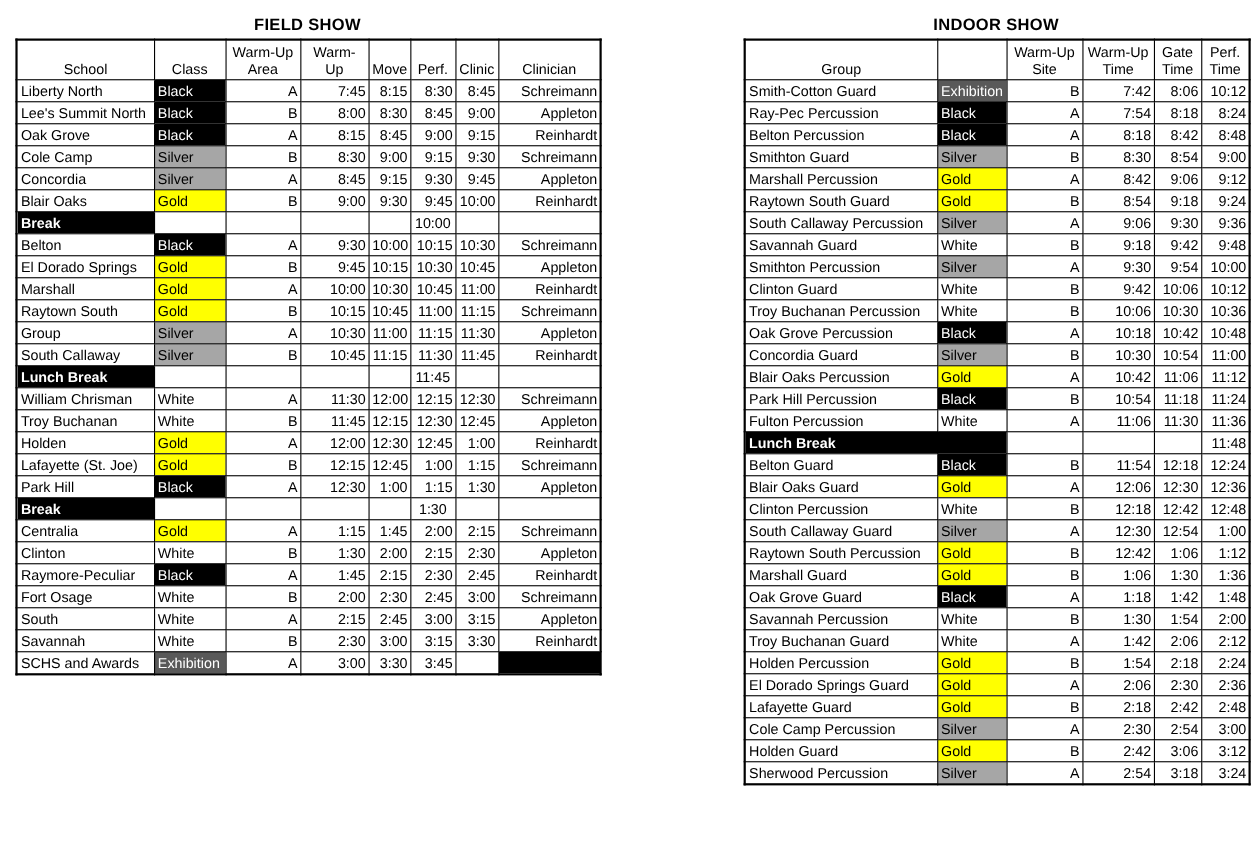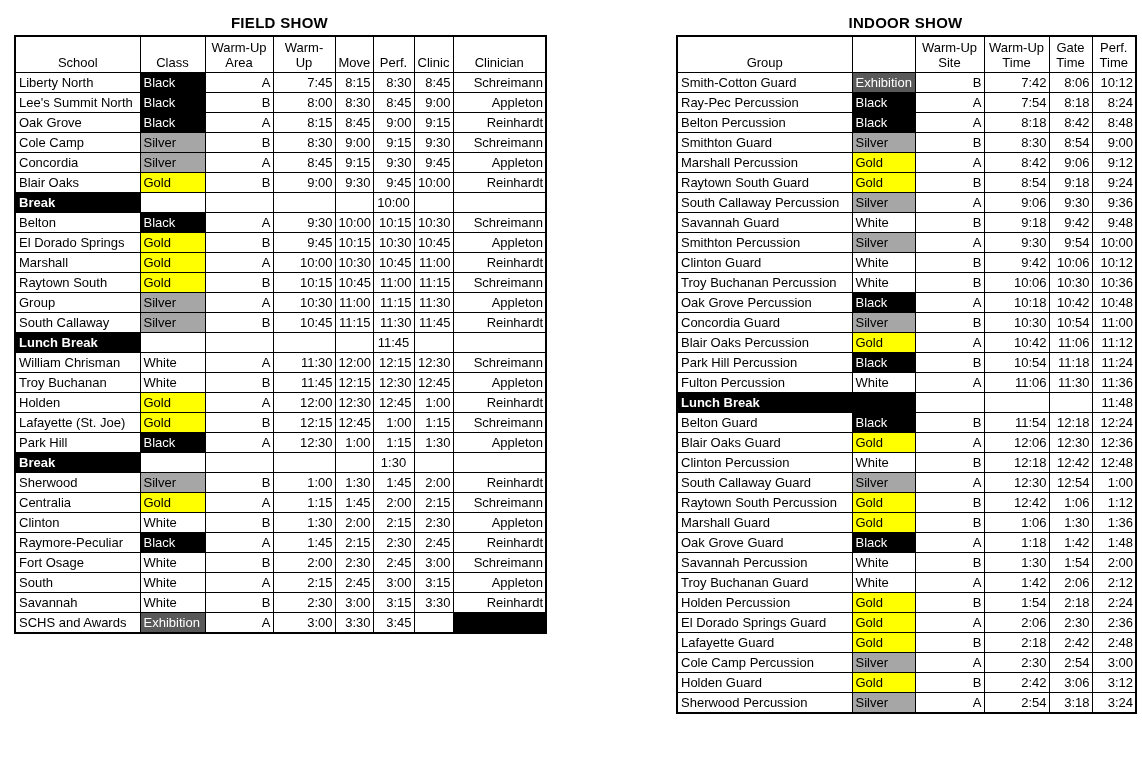--- a/index.html
+++ b/index.html
@@ -281,30 +281,20 @@
             <td colspan="1" class="break-cell">Break</td>
             <td class="al"></td>
             <td class="ar"></td>
             <td class="ar"></td>
             <td class="ar"></td>
             <td class="ac">1:30</td>
             <td class="ar"></td>
             <td class="ar"></td>
           </tr>
           <tr>
-            <td class="al">Sherwood</td>
-            <td class="al" style="background-color: rgb(166, 166, 166); color: rgb(0, 0, 0);">Silver</td>
-            <td class="ar">B</td>
-            <td class="ar">1:00</td>
-            <td class="ar">1:30</td>
-            <td class="ar">1:45</td>
-            <td class="ar">2:00</td>
-            <td class="ar">Reinhardt</td>
-          </tr>
-          <tr>
             <td class="al">Centralia</td>
             <td class="al" style="background-color: rgb(255, 255, 0); color: rgb(0, 0, 0);">Gold</td>
             <td class="ar">A</td>
             <td class="ar">1:15</td>
             <td class="ar">1:45</td>
             <td class="ar">2:00</td>
             <td class="ar">2:15</td>
             <td class="ar">Schreimann</td>
           </tr>
           <tr>

